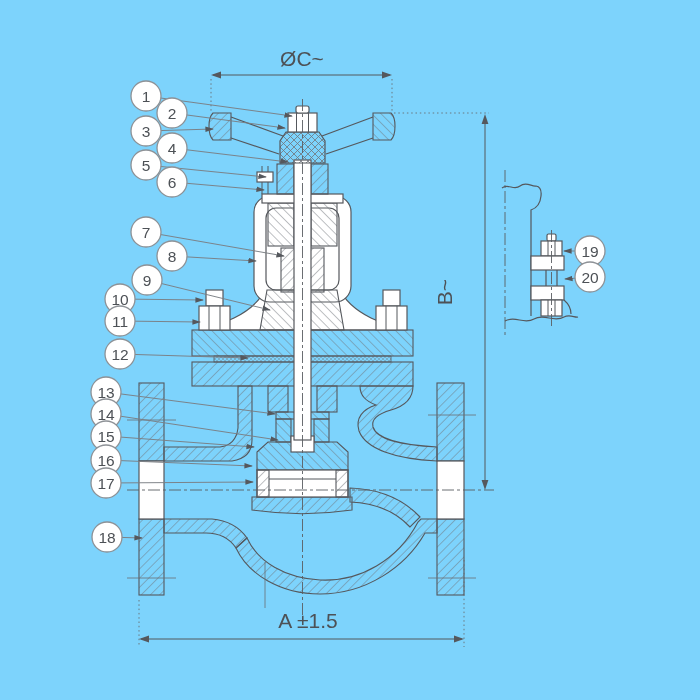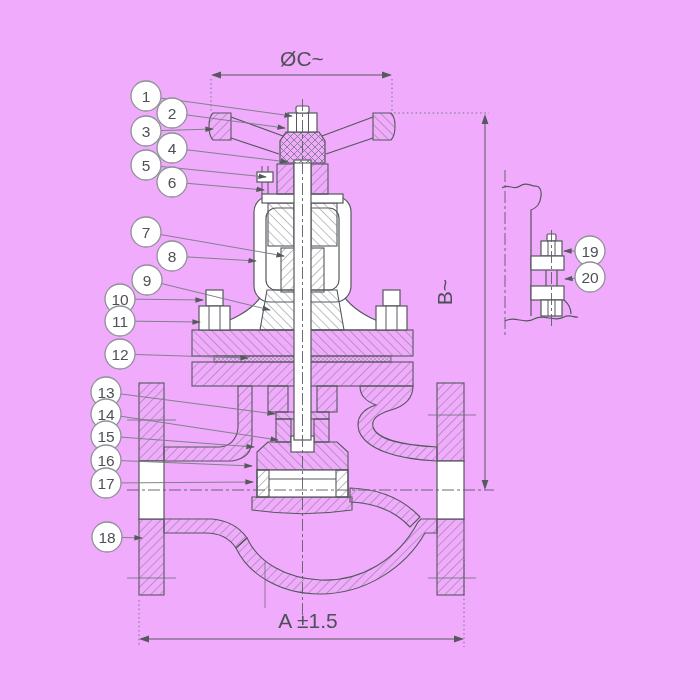--- a/index.html
+++ b/index.html
@@ -1,17 +1,17 @@
 <!DOCTYPE html>
 <html><head>
 <meta charset="utf-8">
 <style>
   html,body { margin:0; padding:0; background:#ffffff; }
   #canvas {
-    position:relative; width:700px; height:700px; background:#f0abfc;
+    position:relative; width:700px; height:700px; background:#7dd3fc;
     font-family:"Liberation Sans", sans-serif; overflow:hidden;
   }
   svg { display:block; }
   .ln   { stroke:#55585d; stroke-width:1.2; fill:none; }
   .wh   { fill:#ffffff; stroke:#55585d; stroke-width:1.2; }
   .hA   { fill:url(#hatchA); stroke:#55585d; stroke-width:1.1; }
   .hB   { fill:url(#hatchB); stroke:#55585d; stroke-width:1.1; }
   .hX   { fill:url(#hatchX); stroke:#55585d; stroke-width:1.2; }
   .gz   { fill:url(#stip); stroke:#55585d; stroke-width:0.8; }
   .cl   { stroke:#5a5d62; stroke-width:0.9; fill:none; stroke-dasharray:12 3 3 3; }

